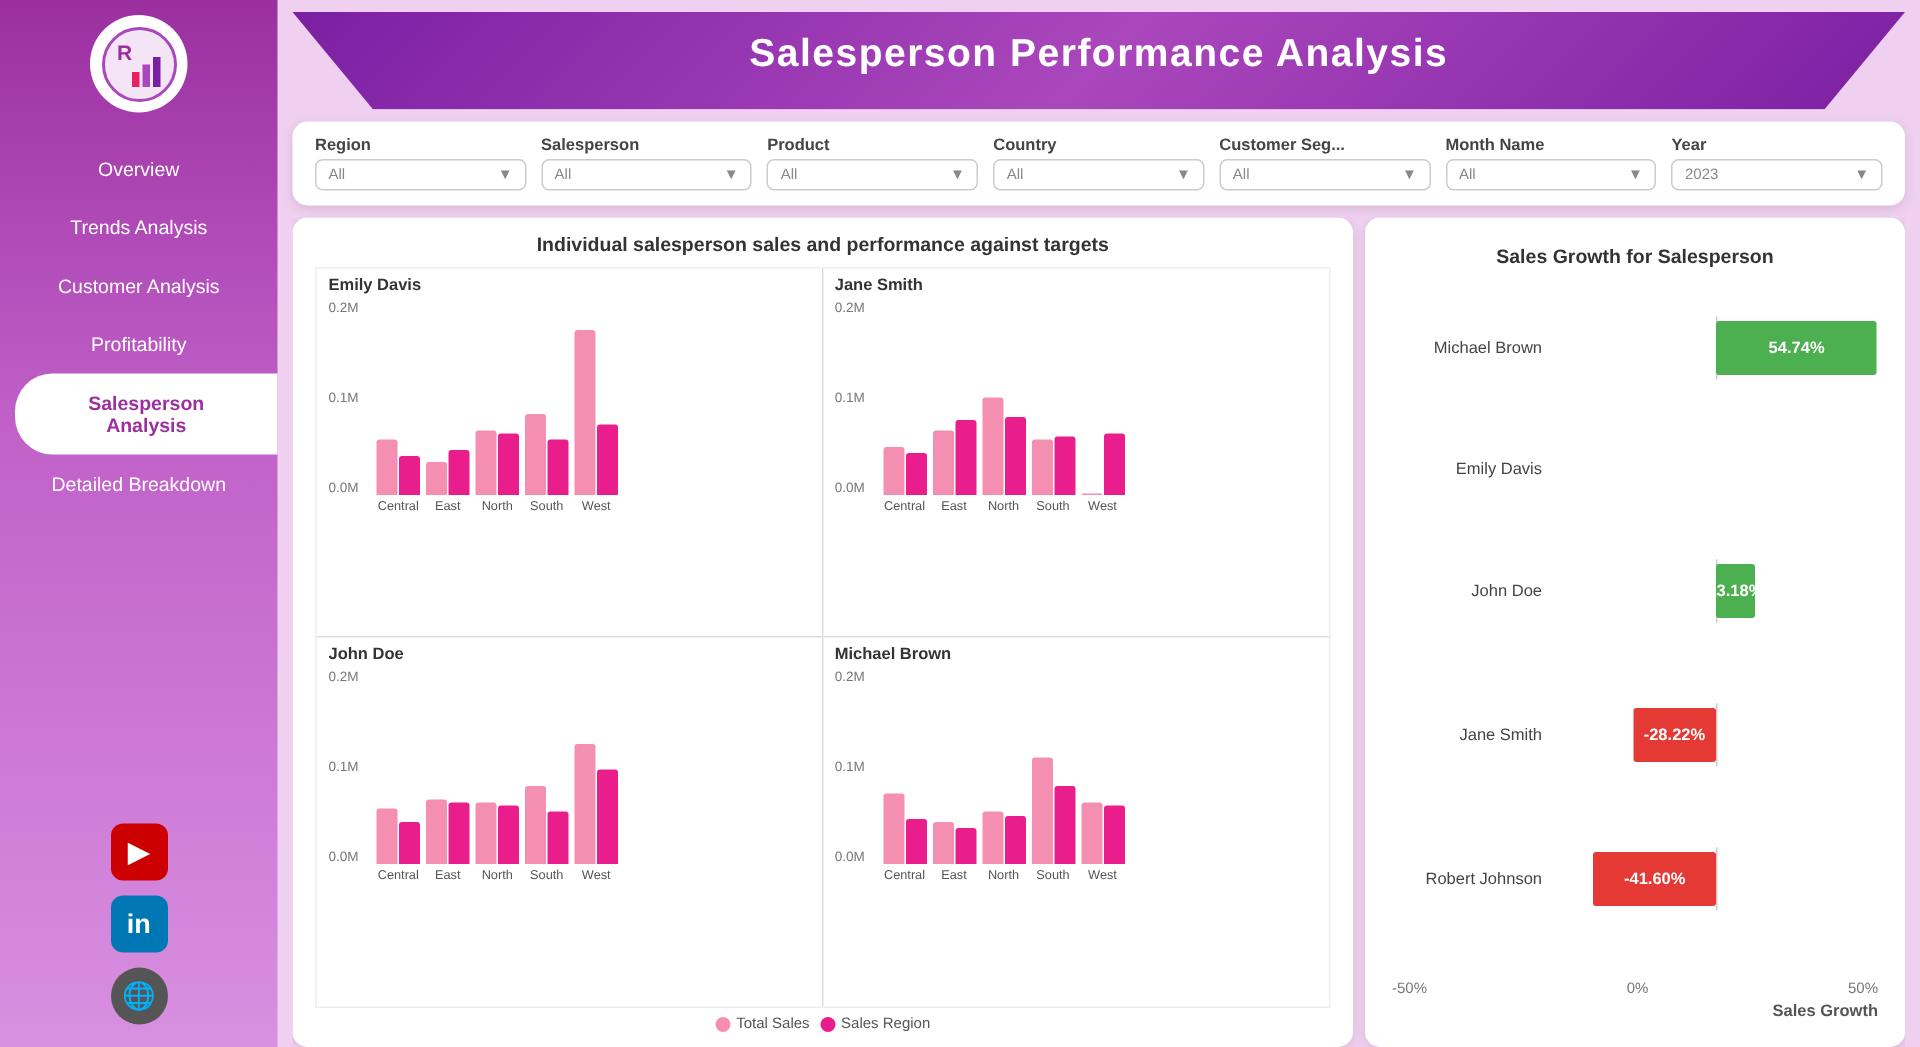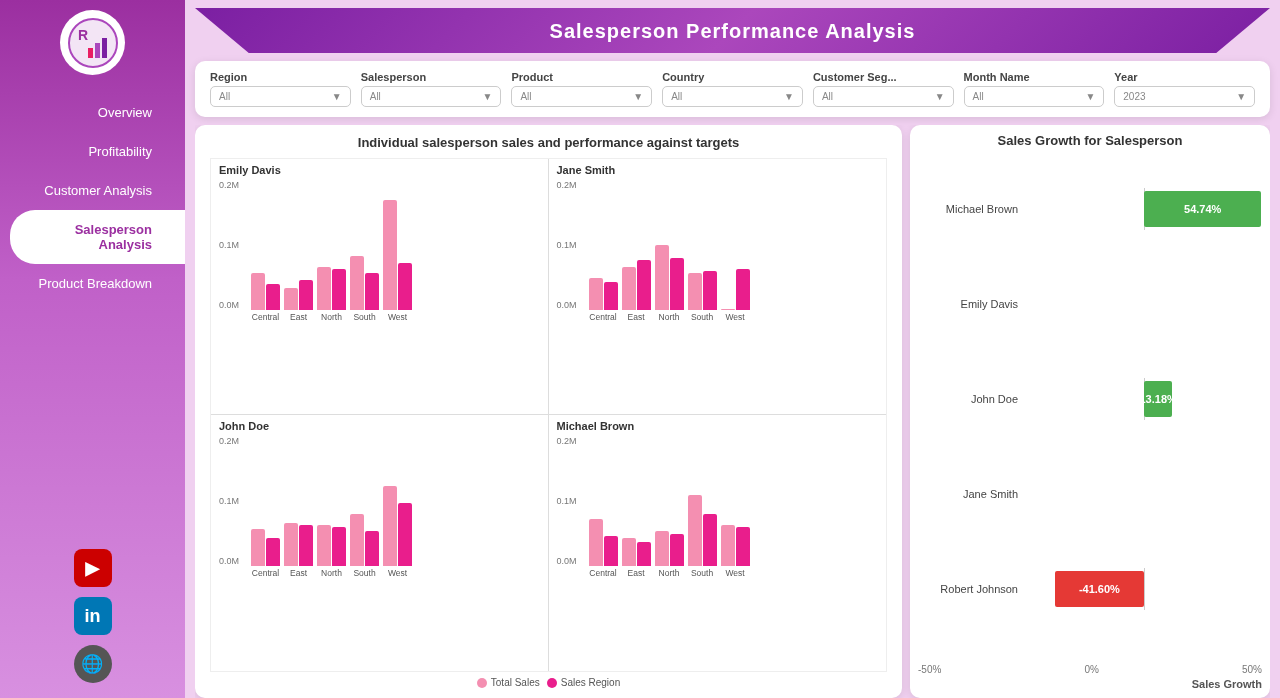--- a/index.html
+++ b/index.html
@@ -26,21 +26,21 @@
     }
     .sidebar-logo svg { width: 50px; height: 50px; }
     .sidebar-nav { width: 100%; flex: 1; }
     .nav-item {
       width: 100%;
       padding: 12px 33px;
       color: white;
       font-size: 13px;
       font-weight: 500;
       cursor: pointer;
-      text-align: right;
+      text-align: center;
       border-radius: 0;
       transition: background 0.2s;
     }
     .nav-item.active {
       background: white;
       color: #9b2fa0;
       border-radius: 25px 0 0 25px;
       margin-left: 10px;
       width: calc(100% - 10px);
       font-weight: 700;
@@ -57,23 +57,23 @@
     .social-li { background: #0077b5; text-align: center; }
     .social-www { background: #555; border-radius: 50%; }
 
     
     .main { flex: 1; display: flex; flex-direction: column; padding: 0; overflow: hidden; }
 
     
     .header {
       background: linear-gradient(135deg, #7b1fa2 0%, #ab47bc 50%, #7b1fa2 100%);
       text-align: center;
-      padding: 12px 0 10px;
+      padding: 12px 0 22px;
       color: white;
-      font-size: 20px;
+      font-size: 26px;
       font-weight: 700;
       letter-spacing: 1px;
       clip-path: polygon(0 0, 100% 0, 95% 100%, 5% 100%);
       margin: 8px 10px 0;
     }
 
     
     .filters {
       background: white;
       border-radius: 10px;
@@ -116,21 +116,21 @@
     .bar { width: 14px; border-radius: 2px 2px 0 0; }
     .bar-sales { background: #f48fb1; }
     .bar-target { background: #e91e8c; }
     .chart-legend { display: flex; gap: 7px; justify-content: center; margin-top: 5px; }
     .legend-item { display: flex; align-items: center; gap: 4px; font-size: 10px; color: #555; }
     .legend-dot { width: 10px; height: 10px; border-radius: 50%; }
 
     
     .right-panel {
       background: white; border-radius: 10px; width: 360px;
-      padding: 8px; display: flex; flex-direction: column;
+      padding: 18px; display: flex; flex-direction: column;
       box-shadow: 0 2px 8px rgba(0,0,0,0.1);
     }
     .growth-chart { flex: 1; display: flex; flex-direction: column; justify-content: space-around; }
     .growth-x-axis { display: flex; justify-content: space-between; font-size: 10px; color: #777; margin-top: 18px; padding: 0 0; gap: 12px; }
     .growth-axis-label { text-align: right; font-size: 11px; color: #555; margin-top: 3px; font-weight: 600; }
   </style>
 </head>
 <body>
 
 <div class="sidebar">
@@ -138,24 +138,25 @@
     <svg viewBox="0 0 50 50" xmlns="http://www.w3.org/2000/svg">
       <circle cx="25" cy="25" r="24" fill="#f3e5f5" stroke="#ab47bc" stroke-width="2"></circle>
       <text x="10" y="22" font-size="14" font-weight="bold" fill="#9b2fa0">R</text>
       <rect x="20" y="30" width="5" height="10" fill="#e91e63"></rect>
       <rect x="27" y="25" width="5" height="15" fill="#ab47bc"></rect>
       <rect x="34" y="20" width="5" height="20" fill="#7b1fa2"></rect>
     </svg>
   </div>
   <nav class="sidebar-nav">
     <div class="nav-item">Overview</div>
+    <div class="nav-item">Trends Analysis</div>
+    <div class="nav-item">Customer Analysis</div>
     <div class="nav-item">Profitability</div>
-    <div class="nav-item">Customer Analysis</div>
     <div class="nav-item active">Salesperson Analysis</div>
-    <div class="nav-item">Product Breakdown</div>
+    <div class="nav-item">Detailed Breakdown</div>
   </nav>
   <div class="sidebar-social">
     <div class="social-icon social-yt">▶</div>
     <div class="social-icon social-li">in</div>
     <div class="social-icon social-www">🌐</div>
   </div>
 </div>
 
 <div class="main">
   <div class="header">Salesperson Performance Analysis</div>
@@ -401,20 +402,24 @@
           </div>
           <div style="display: flex; align-items: center; gap: 8px; margin-bottom: 4px;">
             <div style="font-size: 11px; color: rgb(68, 68, 68); text-align: right; width: 100px; flex-shrink: 0;">John Doe</div>
             <div style="flex: 1 1 0%; display: flex; align-items: center; height: 42px; position: relative;">
               <div style="position: absolute; left: 50%; top: 0px; bottom: 0px; width: 1px; background: rgb(204, 204, 204);"></div>
               <div style="height: 36px; width: 11.9818%; background: rgb(76, 175, 80); display: flex; align-items: center; justify-content: center; color: white; font-size: 11px; font-weight: 700; border-radius: 2px; position: absolute; left: 50%;">13.18%</div>
             </div>
           </div>
           <div style="display: flex; align-items: center; gap: 8px; margin-bottom: 4px;">
             <div style="font-size: 11px; color: rgb(68, 68, 68); text-align: right; width: 100px; flex-shrink: 0;">Jane Smith</div>
+            <div style="flex: 1 1 0%; display: flex; align-items: center; height: 42px; position: relative;">
+              <div style="position: absolute; left: 50%; top: 0px; bottom: 0px; width: 1px; background: rgb(204, 204, 204);"></div>
+              <div style="height: 36px; width: 25.6545%; background: rgb(229, 57, 53); display: flex; align-items: center; justify-content: center; color: white; font-size: 11px; font-weight: 700; border-radius: 2px; position: absolute; right: 50%; left: auto;">-28.22%</div>
+            </div>
           </div>
           <div style="display: flex; align-items: center; gap: 8px; margin-bottom: 4px;">
             <div style="font-size: 11px; color: rgb(68, 68, 68); text-align: right; width: 100px; flex-shrink: 0;">Robert Johnson</div>
             <div style="flex: 1 1 0%; display: flex; align-items: center; height: 42px; position: relative;">
               <div style="position: absolute; left: 50%; top: 0px; bottom: 0px; width: 1px; background: rgb(204, 204, 204);"></div>
               <div style="height: 36px; width: 37.8182%; background: rgb(229, 57, 53); display: flex; align-items: center; justify-content: center; color: white; font-size: 11px; font-weight: 700; border-radius: 2px; position: absolute; right: 50%; left: auto;">-41.60%</div>
             </div>
           </div>
         </div>
       <div class="growth-x-axis">

